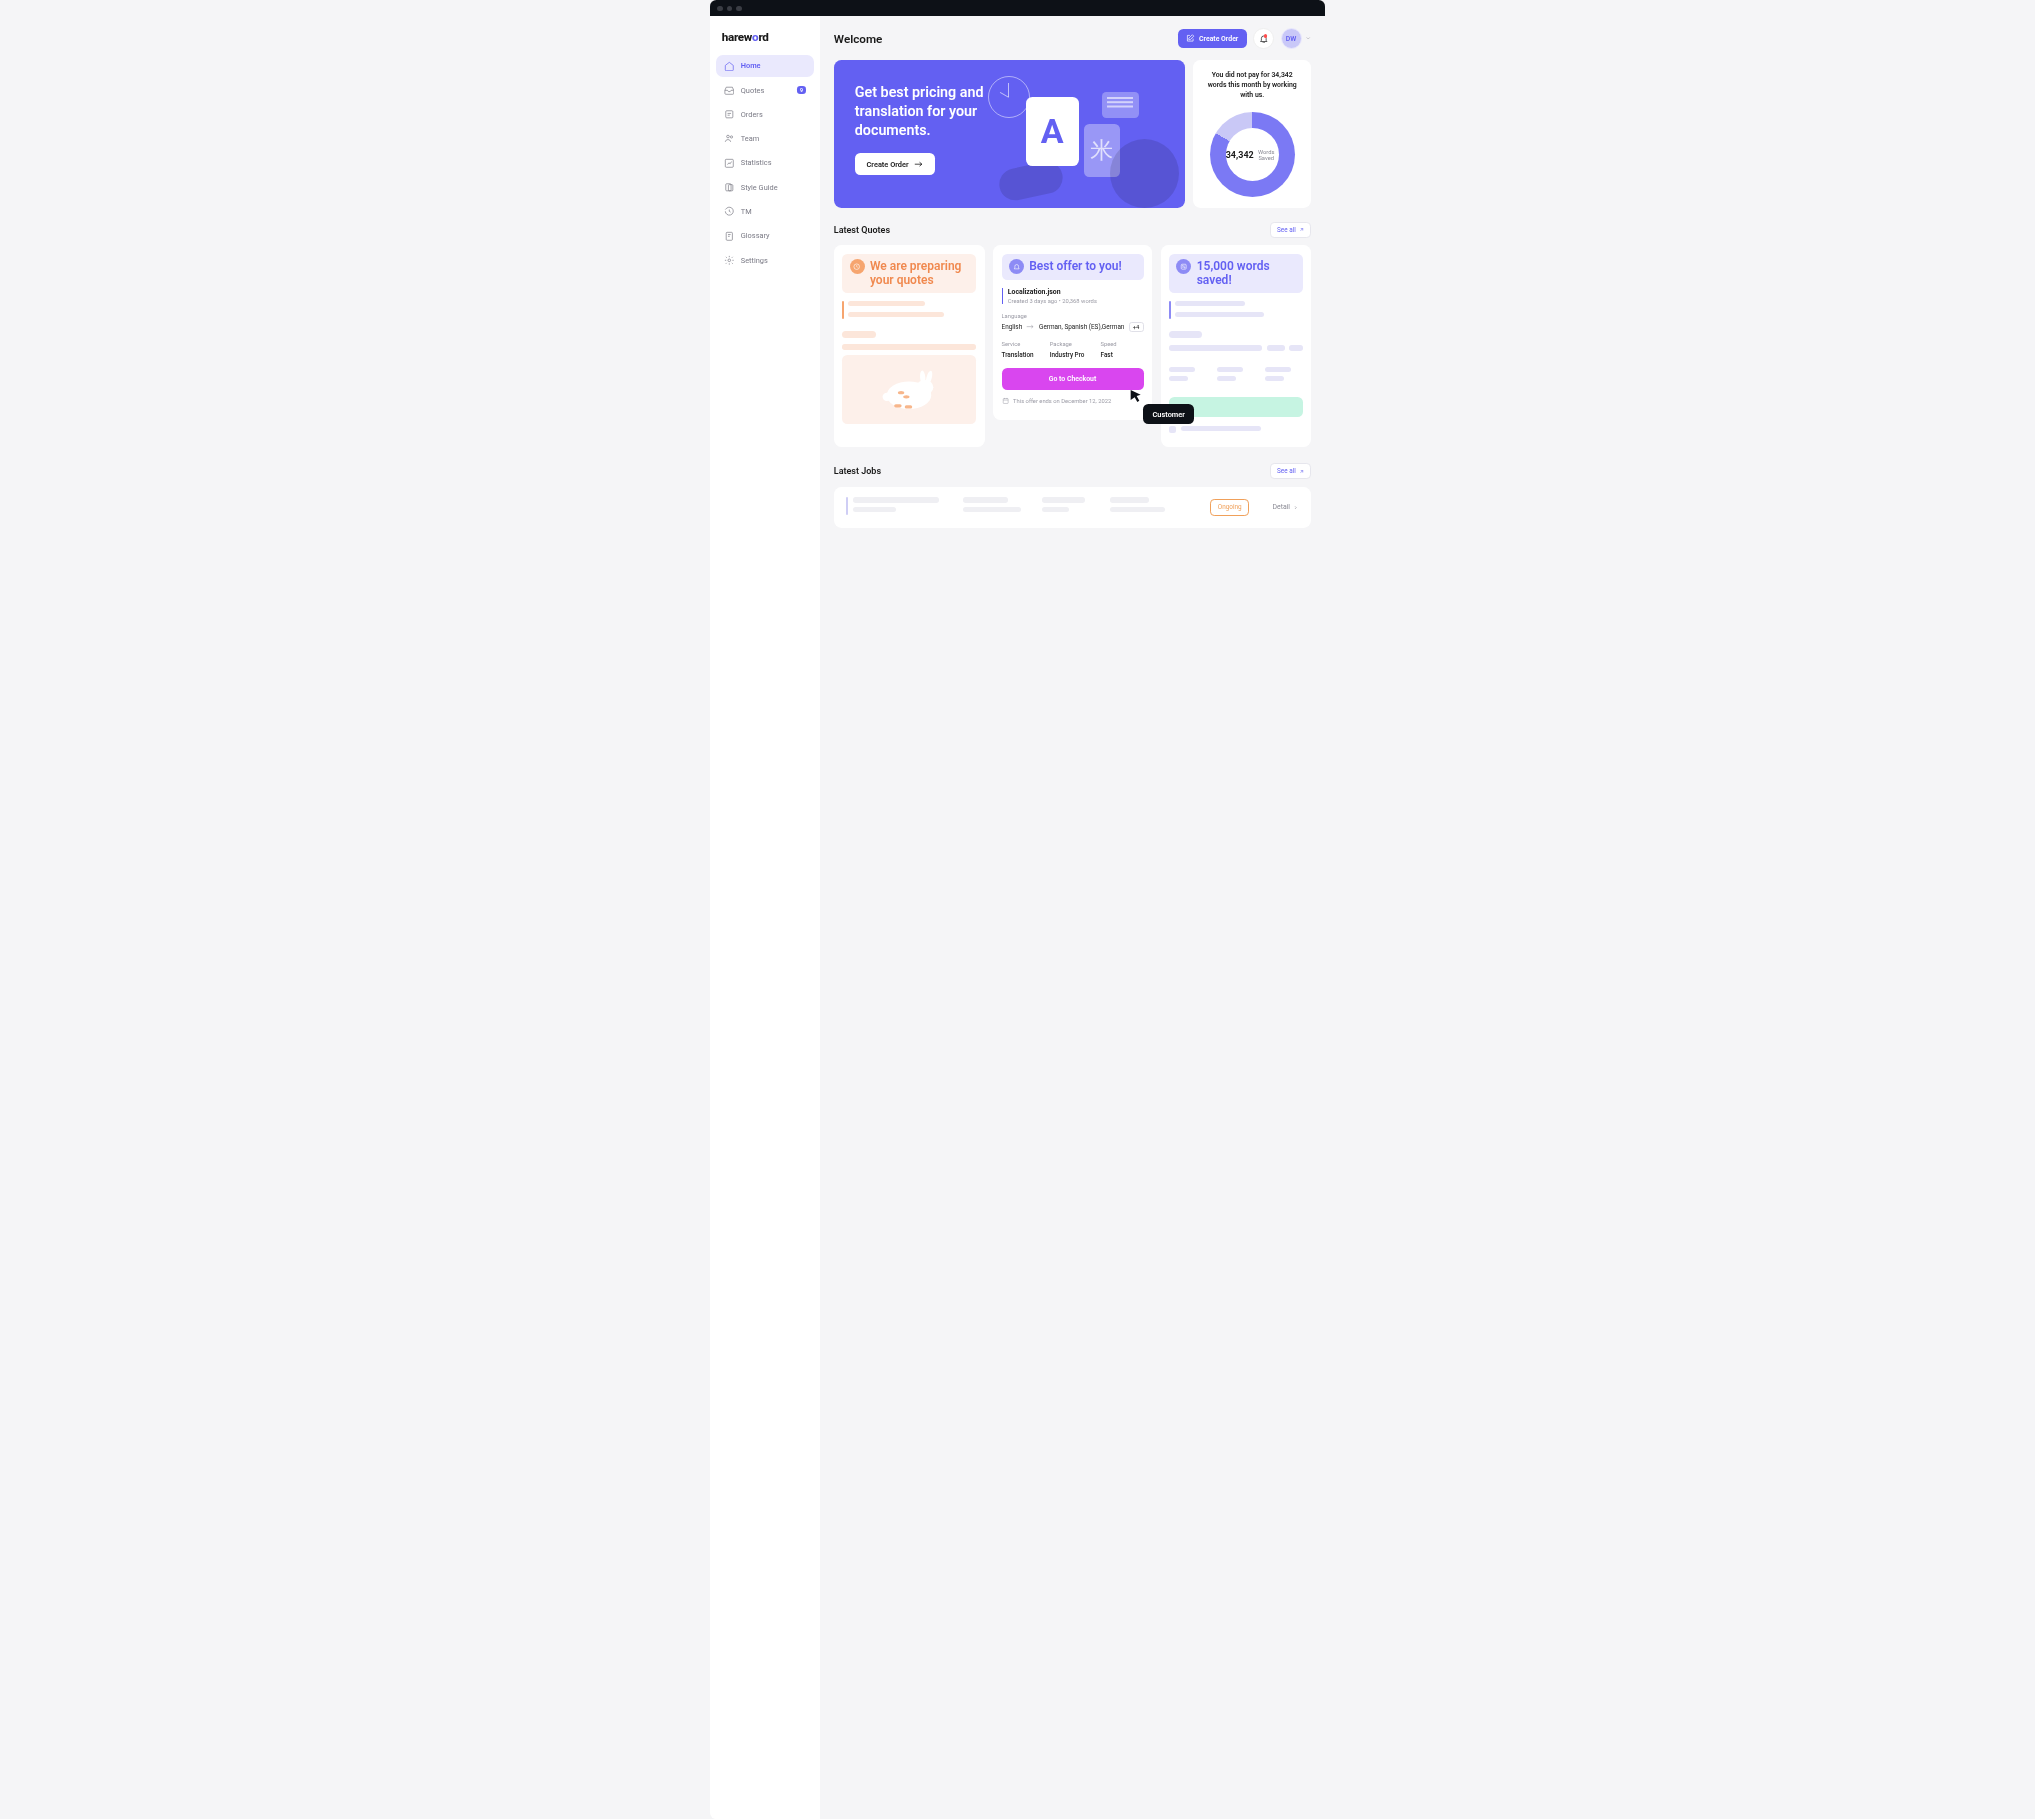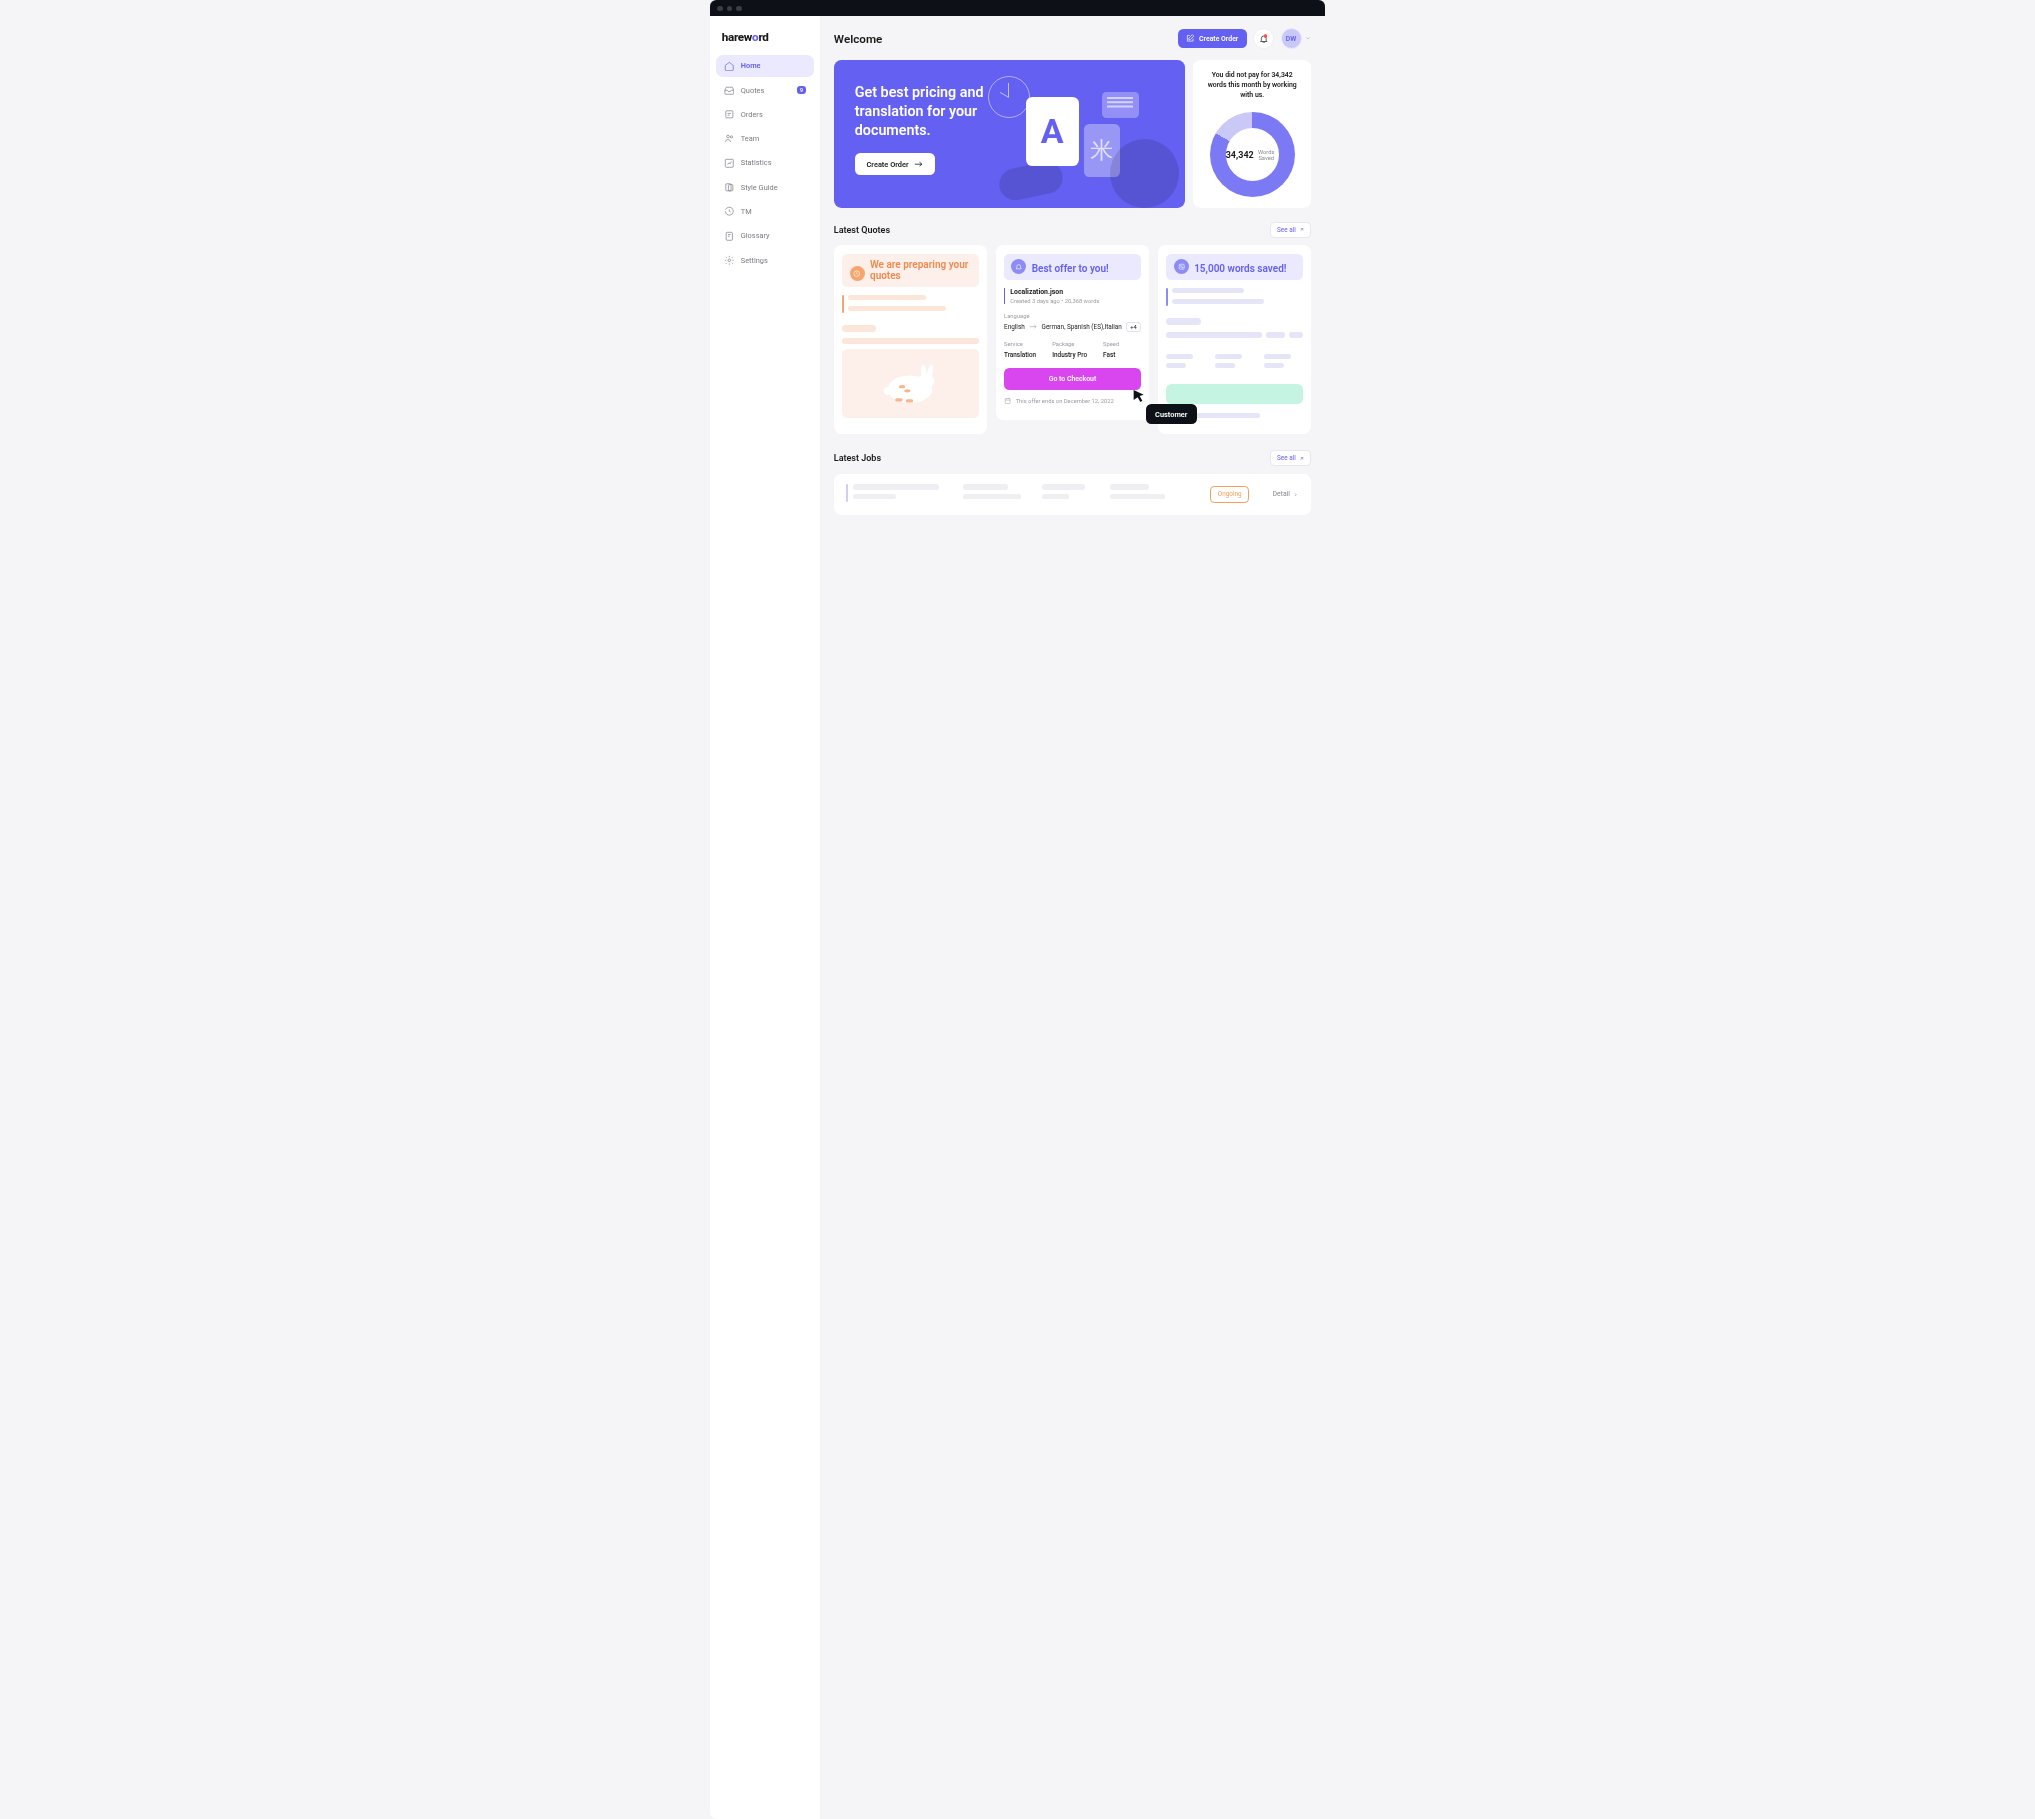--- a/index.html
+++ b/index.html
@@ -45,21 +45,21 @@
 .donut { width: 85px; height: 85px; margin: 0 auto; position: relative; }
 .donut-ring { width: 100%; height: 100%; border-radius: 50%; background: conic-gradient(#7b79f4 0deg 300deg, #c9c8f6 300deg 360deg); display: flex; align-items: center; justify-content: center; }
 .donut-inner { width: 53px; height: 53px; background: #fff; border-radius: 50%; display: flex; flex-direction: row; align-items: center; justify-content: center; }
 .donut-num { font-size: 9px; font-weight: 700; color: #1a1a1a; }
 .donut-label { font-size: 5.8px; color: #8a8a94; }
 .section-head { display: flex; align-items: center; justify-content: space-between; margin-bottom: 7.4px; }
 .section-title { font-size: 9px; font-weight: 600; color: #1a1a1a; }
 .btn-seeall { background: #fff; border: 0.5px solid #e6e6ed; padding: 3.2px 6.4px; border-radius: 4.2px; font-size: 6.4px; color: #6360f2; cursor: pointer; display: flex; align-items: center; gap: 2.7px; }
 .quotes-row { display: flex; gap: 8.5px; margin-bottom: 16px; }
 .quote-card { flex: 1; background: #fff; border-radius: 7.4px; padding: 8.5px; min-height: 175px; }
-.card-banner { border-radius: 5.3px; padding: 5.3px 7.4px; display: flex; align-items: flex-end; gap: 5.3px; font-size: 10px; font-weight: 600; margin-bottom: 8.5px; }
+.card-banner { border-radius: 5.3px; padding: 5.3px 7.4px; display: flex; align-items: flex-start; gap: 5.3px; font-size: 12px; font-weight: 600; margin-bottom: 8.5px; }
 .banner-orange { background: #fdf0ea; color: #f0894f; }
 .banner-purple { background: #eae9fd; color: #6360f2; }
 .banner-icon { width: 15px; height: 15px; border-radius: 50%; display: flex; align-items: center; justify-content: center; flex-shrink: 0; }
 .banner-orange .banner-icon { background: #f6a56f; color: #fff; }
 .banner-purple .banner-icon { background: #8d8bf5; color: #fff; }
 .quote-meta { border-left: 1.6px solid #6360f2; padding-left: 5.3px; margin-bottom: 8.5px; }
 .quote-file { font-size: 6.9px; font-weight: 700; color: #1a1a1a; }
 .quote-sub { font-size: 5.8px; color: #9b9ba5; margin-top: 2.1px; }
 .field-label { font-size: 5.8px; color: #9b9ba5; margin-bottom: 3.2px; }
 .lang-row { display: flex; align-items: center; gap: 4.2px; font-size: 6.4px; color: #1a1a1a; margin-bottom: 9.5px; }
@@ -303,21 +303,21 @@
           <div class="quote-meta">
             <div class="quote-file">Localization.json</div>
             <div class="quote-sub">Created 3 days ago  •  20,368 words</div>
           </div>
           <div class="field-label">Language</div>
           <div class="lang-row">
             <span>English</span>
             <svg width="8.5" height="5.3" viewBox="0 0 24 12" fill="none" stroke="#9b9ba5" stroke-width="1.6">
                 <path d="M2 6h18M15 2l5 4-5 4"></path>
               </svg>
-            <span>German, Spanish (ES),Italian</span>
+            <span>German, Spanish (ES),German</span>
             <span class="lang-more">+4</span>
           </div>
           <div class="field-grid">
             <div>
               <div class="field-label">Service</div>
               <div class="field-val">Translation</div>
             </div>
             <div>
               <div class="field-label">Package</div>
               <div class="field-val">Industry Pro</div>

